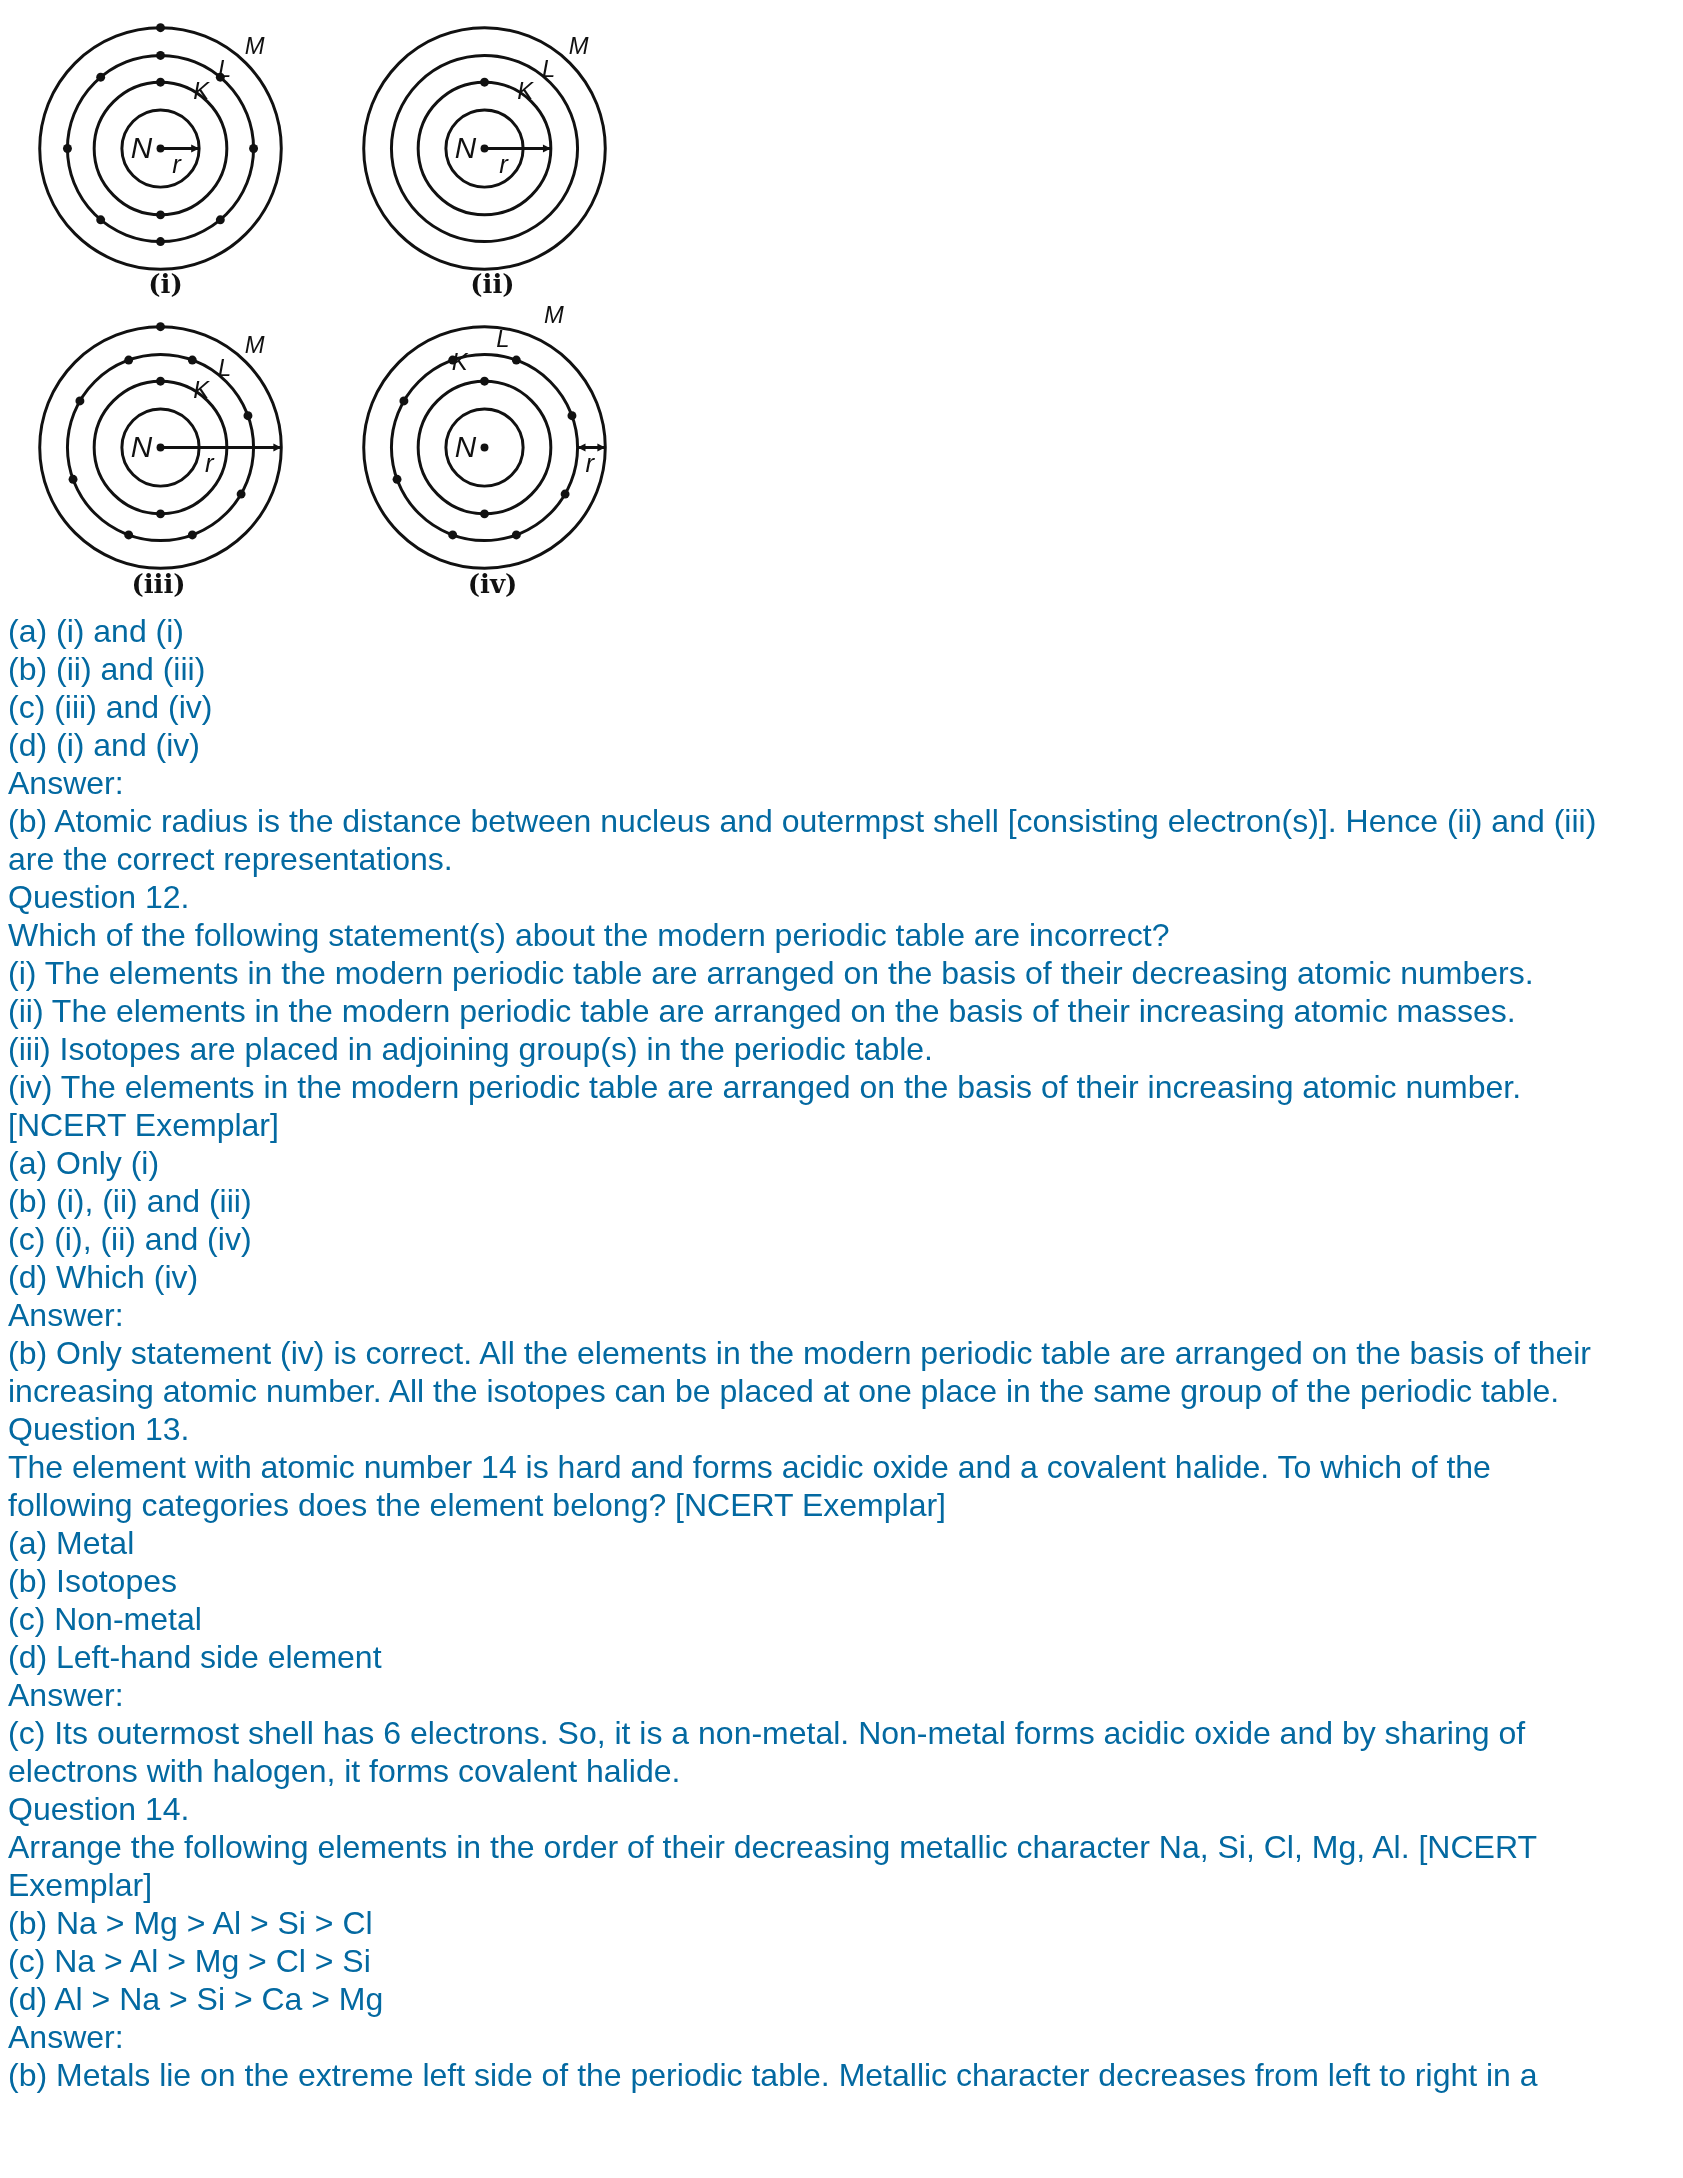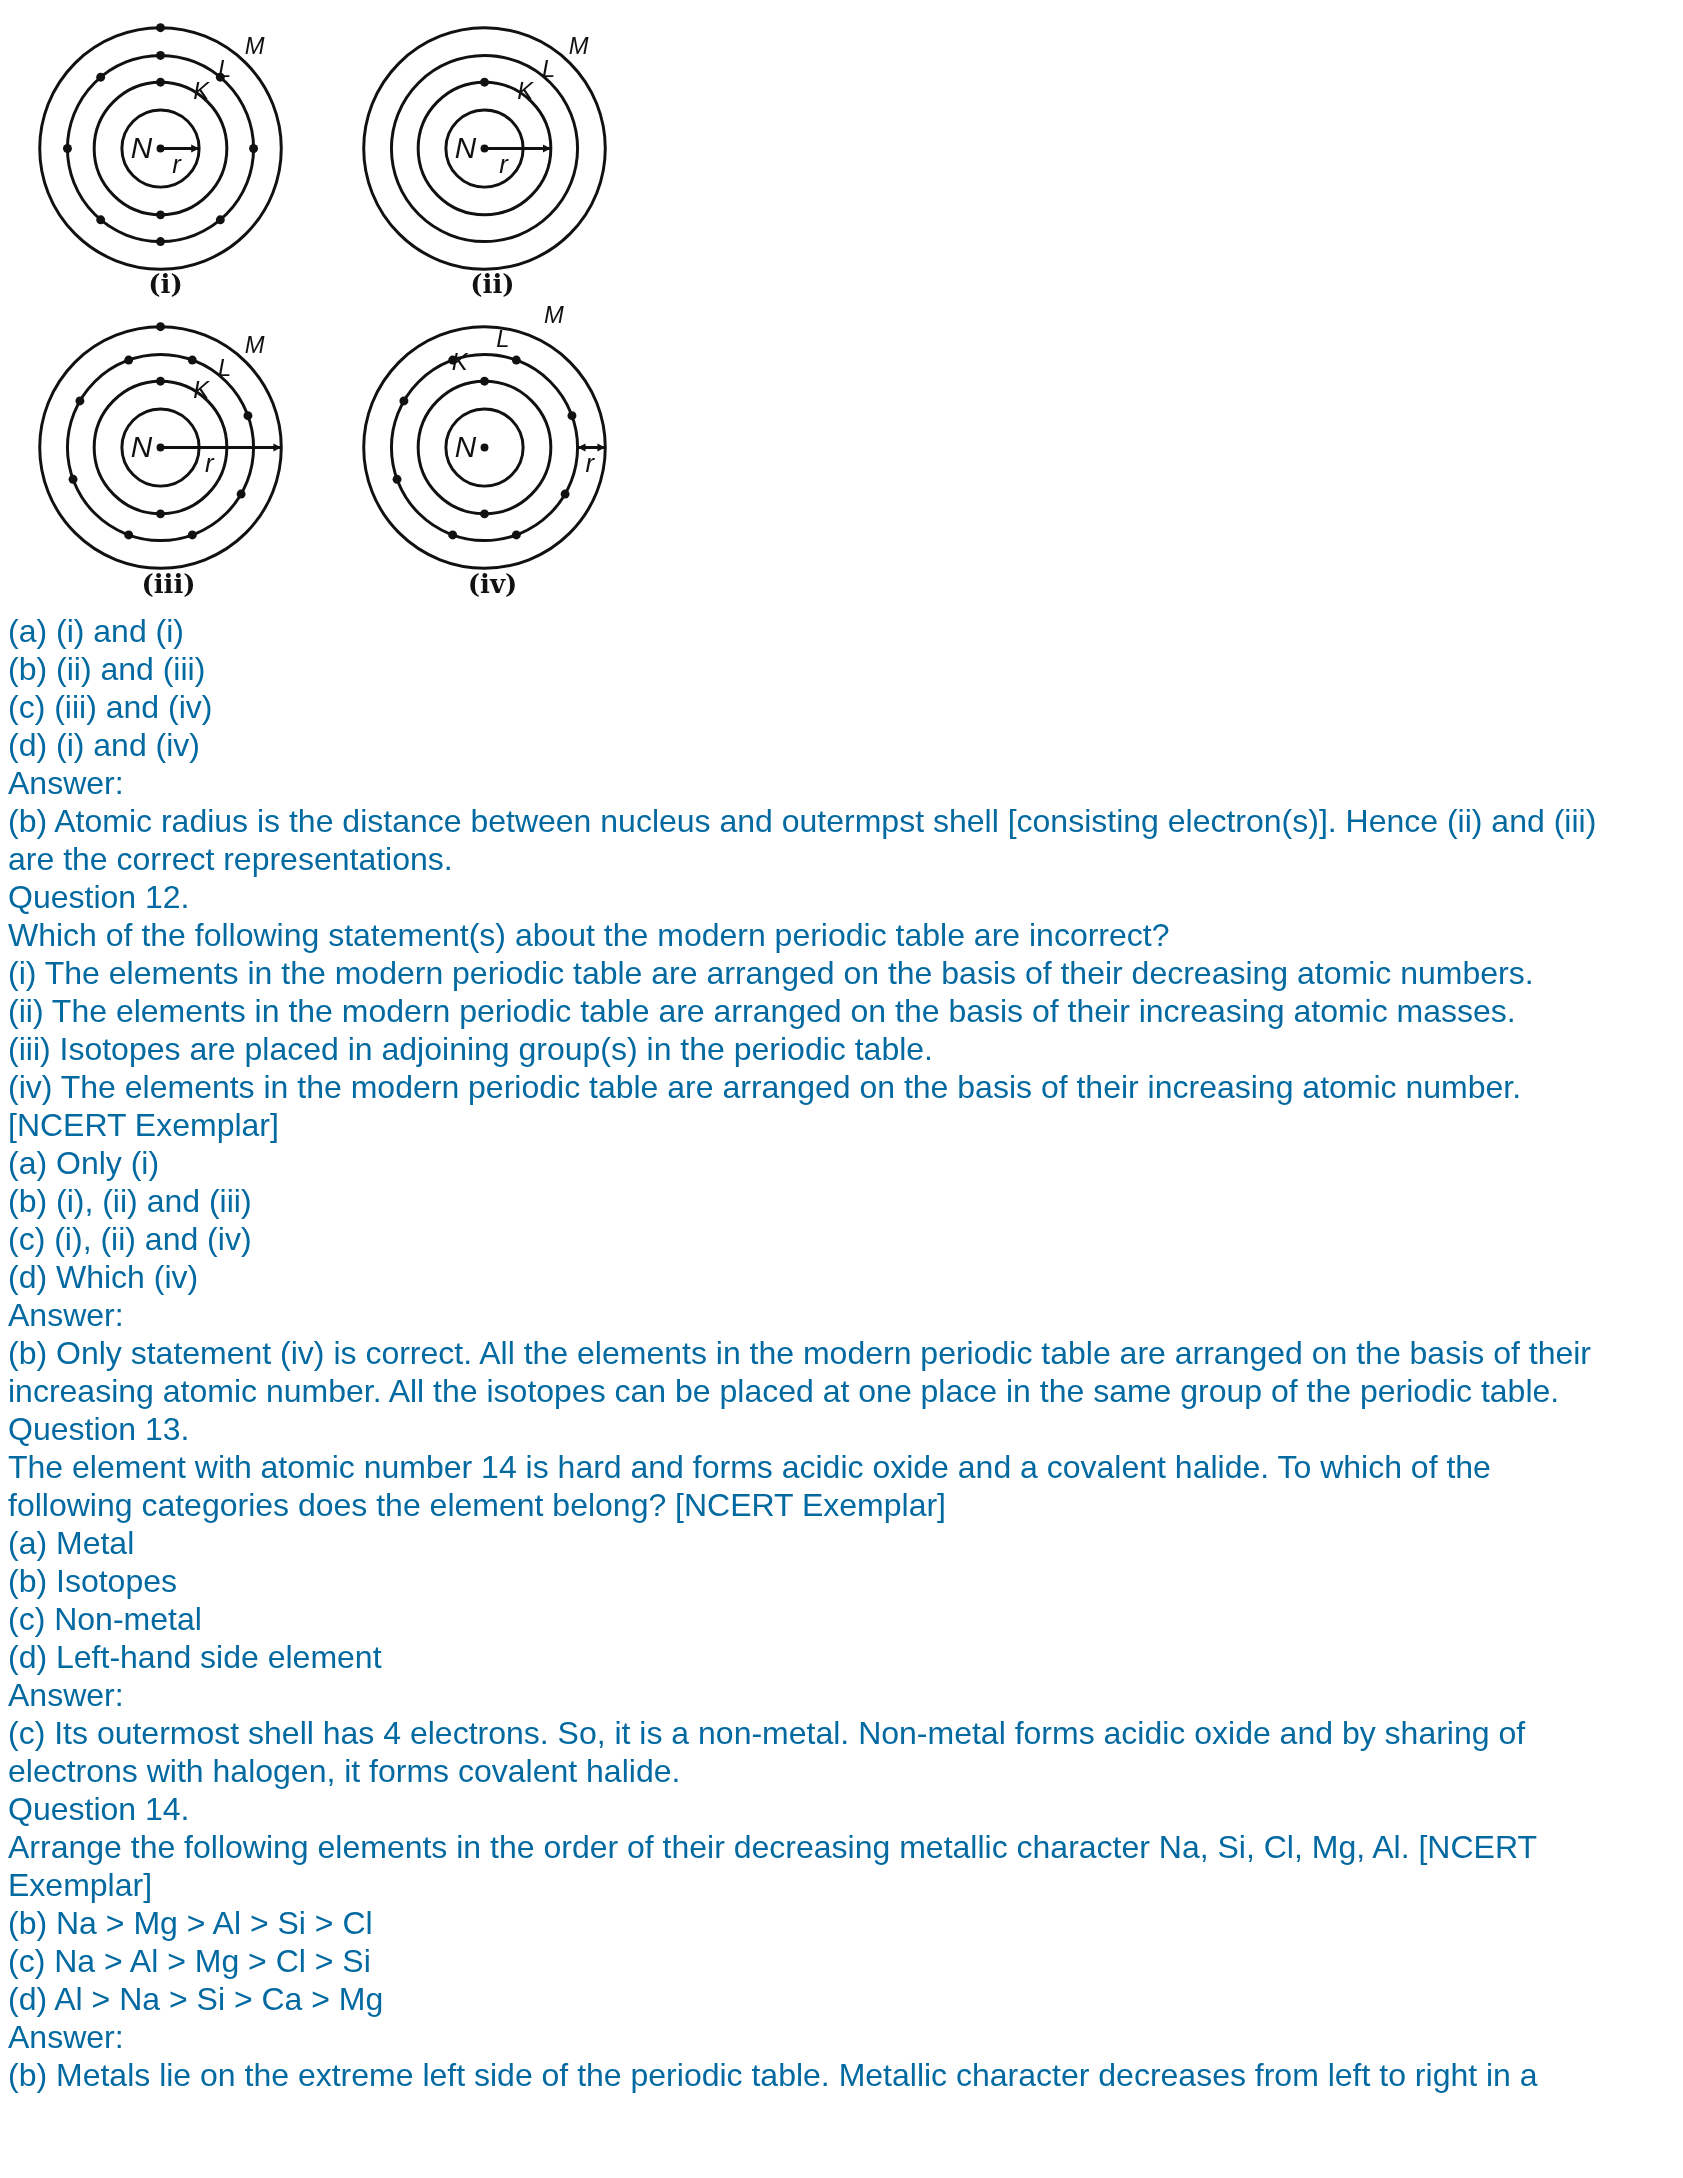--- a/index.html
+++ b/index.html
@@ -97,21 +97,21 @@
         <text x="183" y="100" class="shell-label">K</text>
         <text x="208" y="78" class="shell-label">L</text>
         <text x="235" y="55" class="shell-label">M</text>
         <circle cx="150" cy="150" r="4" class="electron"></circle>
         <text x="120" y="160" class="nuc-label">N</text>
         <line x1="150" y1="150" x2="272" y2="150" class="radius-line"></line>
         <path d="M272 150 l-8 -4 l0 8 z" fill="#111"></path>
         <text x="195" y="175" class="r-label">r</text>
       </svg>
   </div>
-  <div class="fig-label" style="left:129px;top:569px;">(iii)</div>
+  <div class="fig-label" style="left:119px;top:569px;">(iii)</div>
 
   <div class="atom" style="left:336px;top:299px;">
     <svg viewBox="0 0 300 300">
         <circle cx="150" cy="150" r="39" class="shell"></circle>
         <circle cx="150" cy="150" r="67" class="shell"></circle>
         <circle cx="150" cy="150" r="94" class="shell"></circle>
         <circle cx="150" cy="150" r="122" class="shell"></circle>
         <circle cx="150" cy="83" r="4.5" class="electron"></circle>
         <circle cx="150" cy="217" r="4.5" class="electron"></circle>
         <circle cx="117.85010652738714" cy="61.6688936461246" r="4.5" class="electron"></circle>
@@ -159,21 +159,21 @@
     <div class="line">(b) Only statement (iv) is correct. All the elements in the modern periodic table are arranged on the basis of their</div>
     <div class="line">increasing atomic number. All the isotopes can be placed at one place in the same group of the periodic table.</div>
     <div class="line">Question 13.</div>
     <div class="line">The element with atomic number 14 is hard and forms acidic oxide and a covalent halide. To which of the</div>
     <div class="line">following categories does the element belong? [NCERT Exemplar]</div>
     <div class="line">(a) Metal</div>
     <div class="line">(b) Isotopes</div>
     <div class="line">(c) Non-metal</div>
     <div class="line">(d) Left-hand side element</div>
     <div class="line">Answer:</div>
-    <div class="line">(c) Its outermost shell has 4 electrons. So, it is a non-metal. Non-metal forms acidic oxide and by sharing of</div>
+    <div class="line">(c) Its outermost shell has 6 electrons. So, it is a non-metal. Non-metal forms acidic oxide and by sharing of</div>
     <div class="line">electrons with halogen, it forms covalent halide.</div>
     <div class="line">Question 14.</div>
     <div class="line">Arrange the following elements in the order of their decreasing metallic character Na, Si, Cl, Mg, Al. [NCERT</div>
     <div class="line">Exemplar]</div>
     <div class="line">(b) Na &gt; Mg &gt; Al &gt; Si &gt; Cl</div>
     <div class="line">(c) Na &gt; Al &gt; Mg &gt; Cl &gt; Si</div>
     <div class="line">(d) Al &gt; Na &gt; Si &gt; Ca &gt; Mg</div>
     <div class="line">Answer:</div>
     <div class="line">(b) Metals lie on the extreme left side of the periodic table. Metallic character decreases from left to right in a</div>
   </div>

